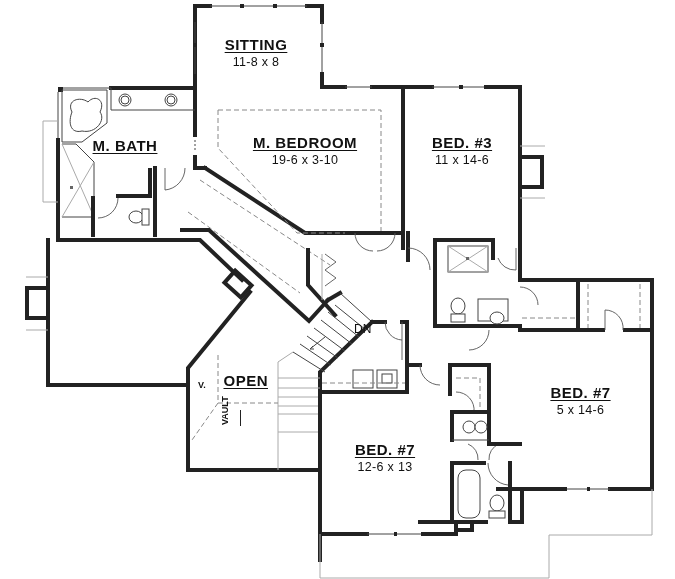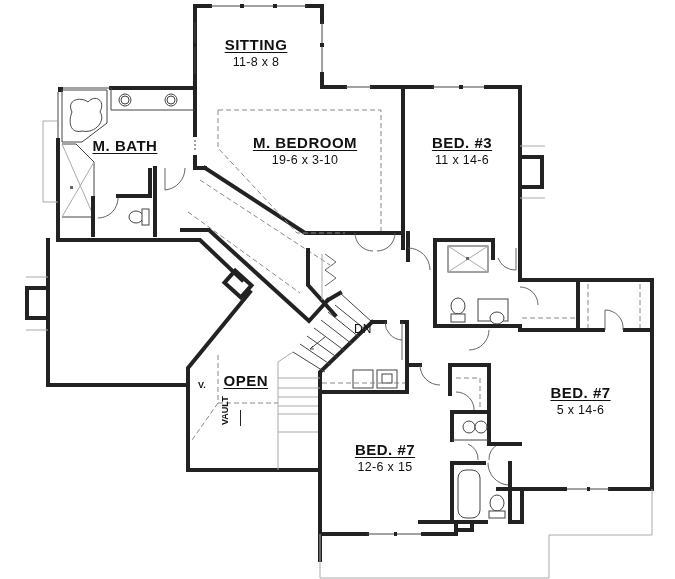--- a/index.html
+++ b/index.html
@@ -243,21 +243,21 @@
   <span class="room-name">BED. #3</span>
   <span class="room-dim">11 x 14-6</span>
 </div>
 
 <div class="label" style="left:218px; top:373px; width:50px;text-align:right;">
   <span class="room-name">OPEN</span>
 </div>
 
 <div class="label" style="left:345px; top:442px; width:80px;">
   <span class="room-name">BED. #7</span>
-  <span class="room-dim">12-6 x 15</span>
+  <span class="room-dim">12-6 x 13</span>
 </div>
 
 <div class="label" style="left:543px; top:385px; width:75px;">
   <span class="room-name">BED. #7</span>
   <span class="room-dim">5 x 14-6</span>
 </div>
 
 <div class="small" style="left:354px; top:298px;margin-top:24px;">DN</div>
 <div class="tiny" style="left:198px; top:380px;">V.</div>
 <div class="tiny" style="left:220px; top:425px; transform:rotate(-90deg); transform-origin:left top;">VAULT</div>

